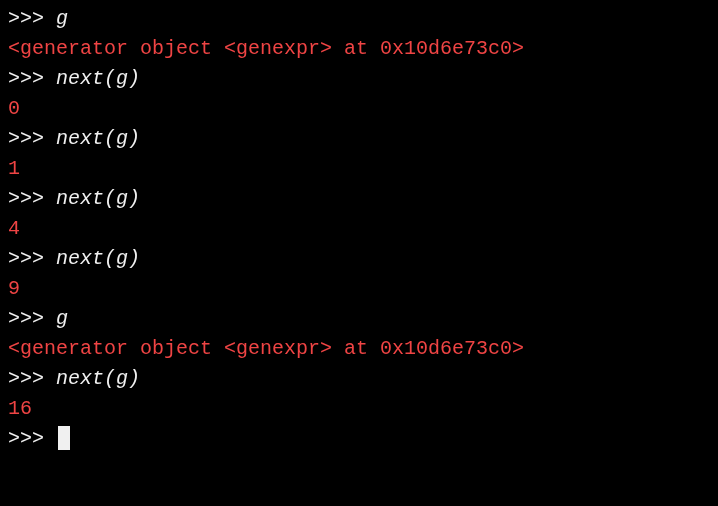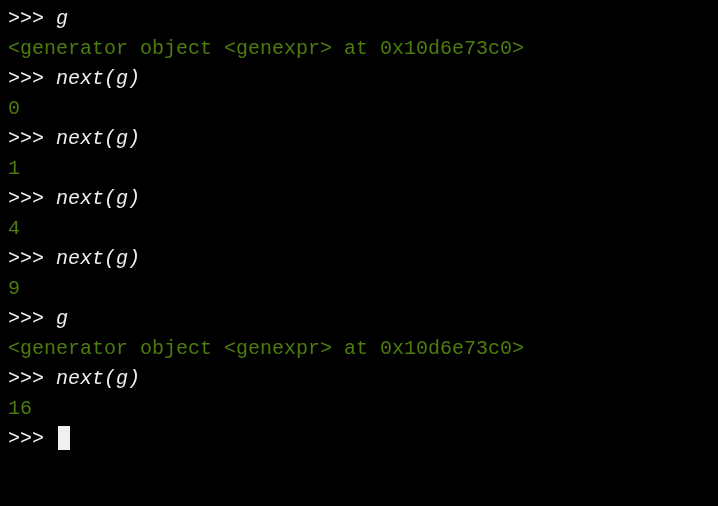--- a/index.html
+++ b/index.html
@@ -26,21 +26,21 @@
       min-height: 1.5em;
     }
     .prompt {
       color: #f0f0f0;
     }
     .input {
       color: #f0f0f0;
       font-style: italic;
     }
     .output {
-      color: #4d7c0f;
+      color: #ef4444;
     }
     .cursor {
       display: inline-block;
       width: 0.6em;
       height: 1.2em;
       background: #f0f0f0;
       vertical-align: text-bottom;
       margin-left: 2px;
     }
   </style>

